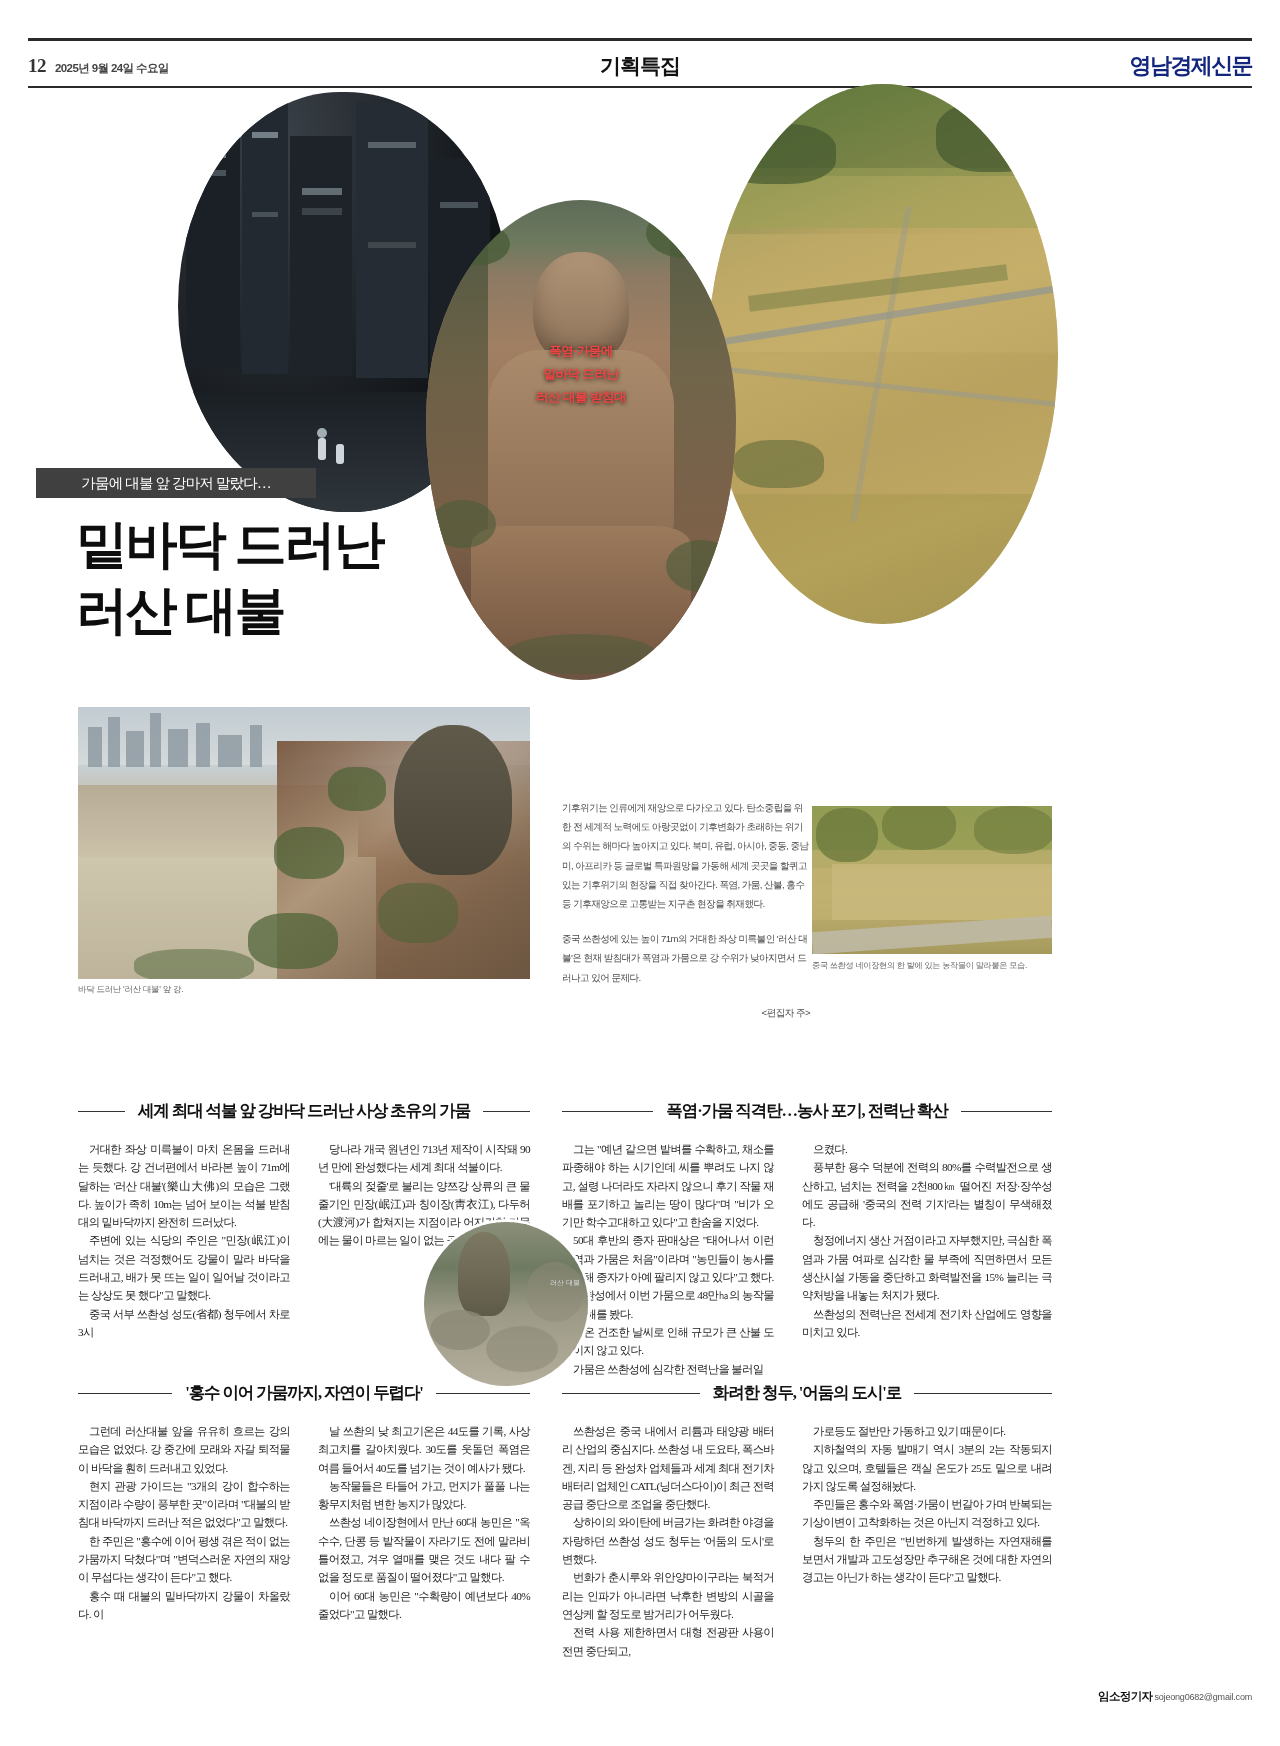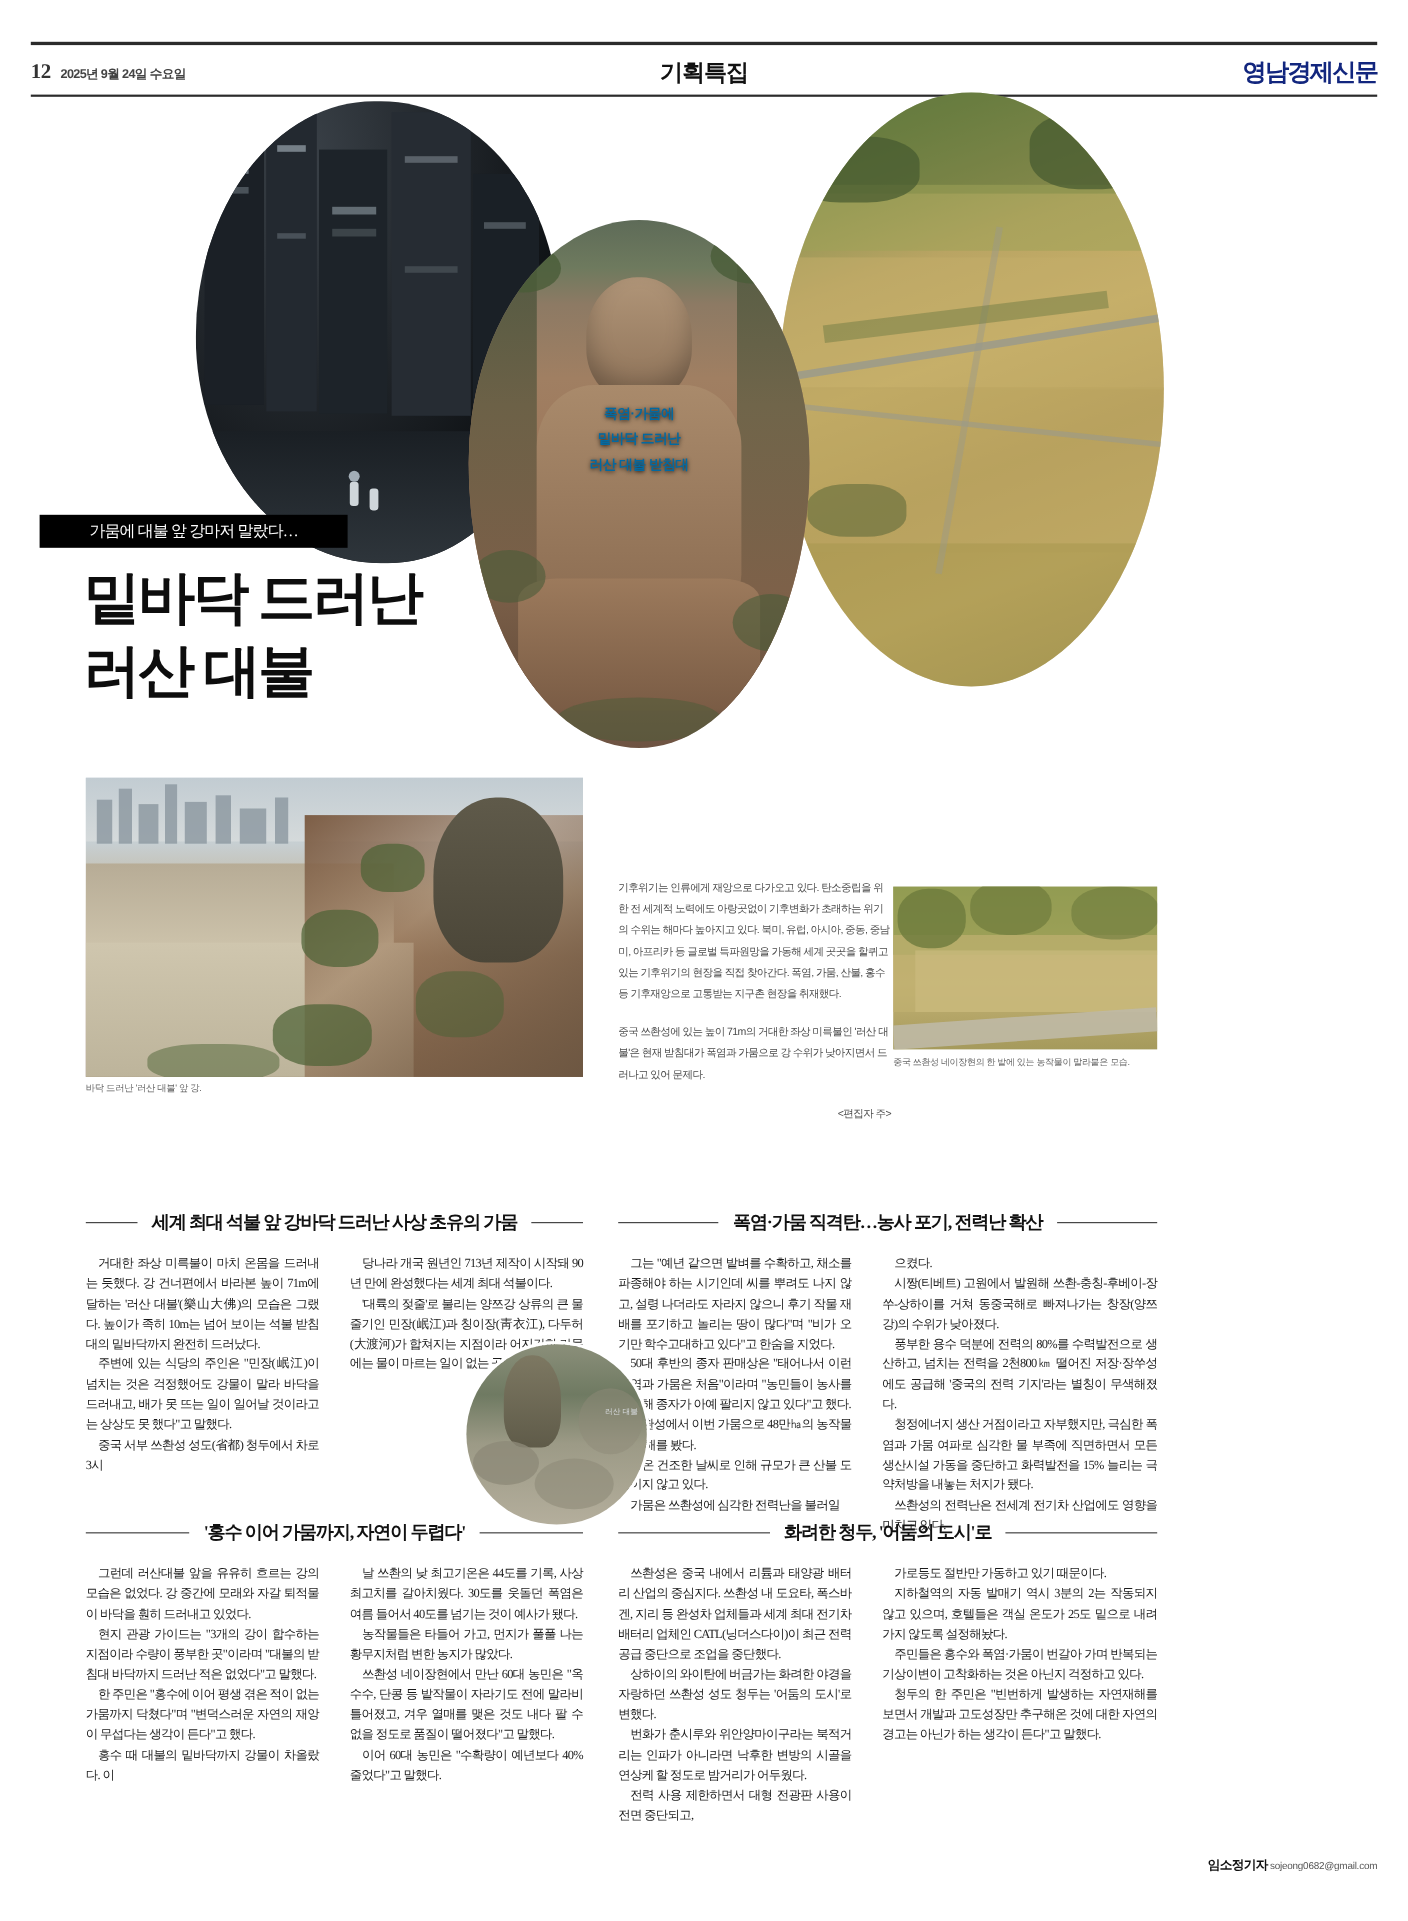--- a/index.html
+++ b/index.html
@@ -77,43 +77,43 @@
     width:220px;height:120px;border-radius:16% 16% 10% 10%;
     background:linear-gradient(#9c7a5c,#7a5c45);
   }
   .blob-buddha .cliff-l{position:absolute;left:0;top:0;width:62px;height:100%;
     background:linear-gradient(#4d5942,#6c6147 35%,#7b5f48 70%,#5b4536);}
   .blob-buddha .cliff-r{position:absolute;right:0;top:0;width:66px;height:100%;
     background:linear-gradient(#515c44,#70654a 35%,#7d6149 70%,#5e4737);}
   .blob-buddha .foliage{position:absolute;border-radius:50%;background:#4a5c38;opacity:.8;}
 
   .hero-overlay{
-    position:absolute;left:0;top:273px;width:100%;text-align:center;
-    color:#0369a1; line-height:1.85; z-index:5;
+    position:absolute;left:0;top:248px;width:100%;text-align:center;
+    color:#ef4444; line-height:1.85; z-index:5;
     font-family:"Liberation Sans","DejaVu Sans",sans-serif;
     font-size:12.5px; font-weight:600; letter-spacing:-.5px;
     text-shadow:0 1px 4px rgba(0,0,0,.8);
   }
 
   
   .blob-farm{
     left:708px; top:-8px; width:350px; height:540px;
     border-radius:50% 50% 50% 50% / 50% 50% 50% 50%;
     background:
       linear-gradient(160deg,#5f7a3f 0%, #7d8c4c 12%, #b9a463 30%,
                       #c9b169 45%, #b79f5c 62%, #c2ab66 78%, #9d9154 100%);
   }
   .blob-farm .field{position:absolute;opacity:.55;}
   .blob-farm .road{position:absolute;background:#9a9a8c;opacity:.85;}
   .blob-farm .trees{position:absolute;background:#44592f;opacity:.7;border-radius:40%;}
 
   
   .kicker{
     position:absolute;left:36px;top:468px;width:280px;height:30px;
-    background:#000000; z-index:6;
+    background:#404040; z-index:6;
   }
   .kicker span{
     display:block;line-height:30px;text-align:center;color:#fff;
     font-size:14.5px;letter-spacing:-.8px;font-weight:500;
     font-family:"Liberation Serif","DejaVu Serif",serif;
   }
   .headline{
     position:absolute;left:76px;top:512px;z-index:6;
     font-size:52px; font-weight:700; line-height:1.26;
     letter-spacing:-2.6px; color:#0d0d0d;
@@ -400,21 +400,20 @@
   <div class="col" style="left:562px;top:1140px;width:212px;">
     <p>그는 "예년 같으면 밭벼를 수확하고, 채소를 파종해야 하는 시기인데 씨를 뿌려도 나지 않고, 설령 나더라도 자라지 않으니 후기 작물 재배를 포기하고 놀리는 땅이 많다"며 "비가 오기만 학수고대하고 있다"고 한숨을 지었다.</p>
     <p>50대 후반의 종자 판매상은 "태어나서 이런 폭염과 가뭄은 처음"이라며 "농민들이 농사를 포기해 종자가 아예 팔리지 않고 있다"고 했다.</p>
     <p>쓰촨성에서 이번 가뭄으로 48만㏊의 농작물이 피해를 봤다.</p>
     <p>고온 건조한 날씨로 인해 규모가 큰 산불 도 끊이지 않고 있다.</p>
     <p>가뭄은 쓰촨성에 심각한 전력난을 불러일</p>
   </div>
 
   <div class="col" style="left:802px;top:1140px;width:250px;">
     <p>으켰다.</p>
-    <p>시짱(티베트) 고원에서 발원해 쓰촨-충칭-후베이-장쑤-상하이를 거쳐 동중국해로 빠져나가는 창장(양쯔강)의 수위가 낮아졌다.</p>
     <p>풍부한 용수 덕분에 전력의 80%를 수력발전으로 생산하고, 넘치는 전력을 2천800㎞ 떨어진 저장·장쑤성에도 공급해 '중국의 전력 기지'라는 별칭이 무색해졌다.</p>
     <p>청정에너지 생산 거점이라고 자부했지만, 극심한 폭염과 가뭄 여파로 심각한 물 부족에 직면하면서 모든 생산시설 가동을 중단하고 화력발전을 15% 늘리는 극약처방을 내놓는 처지가 됐다.</p>
     <p>쓰촨성의 전력난은 전세계 전기차 산업에도 영향을 미치고 있다.</p>
   </div>
 
   <div class="sechead" style="left:562px;top:1382px;width:490px;">
     <div class="ln"></div>
     <div class="tx">화려한 청두, '어둠의 도시'로</div>
     <div class="ln"></div>
   </div>

